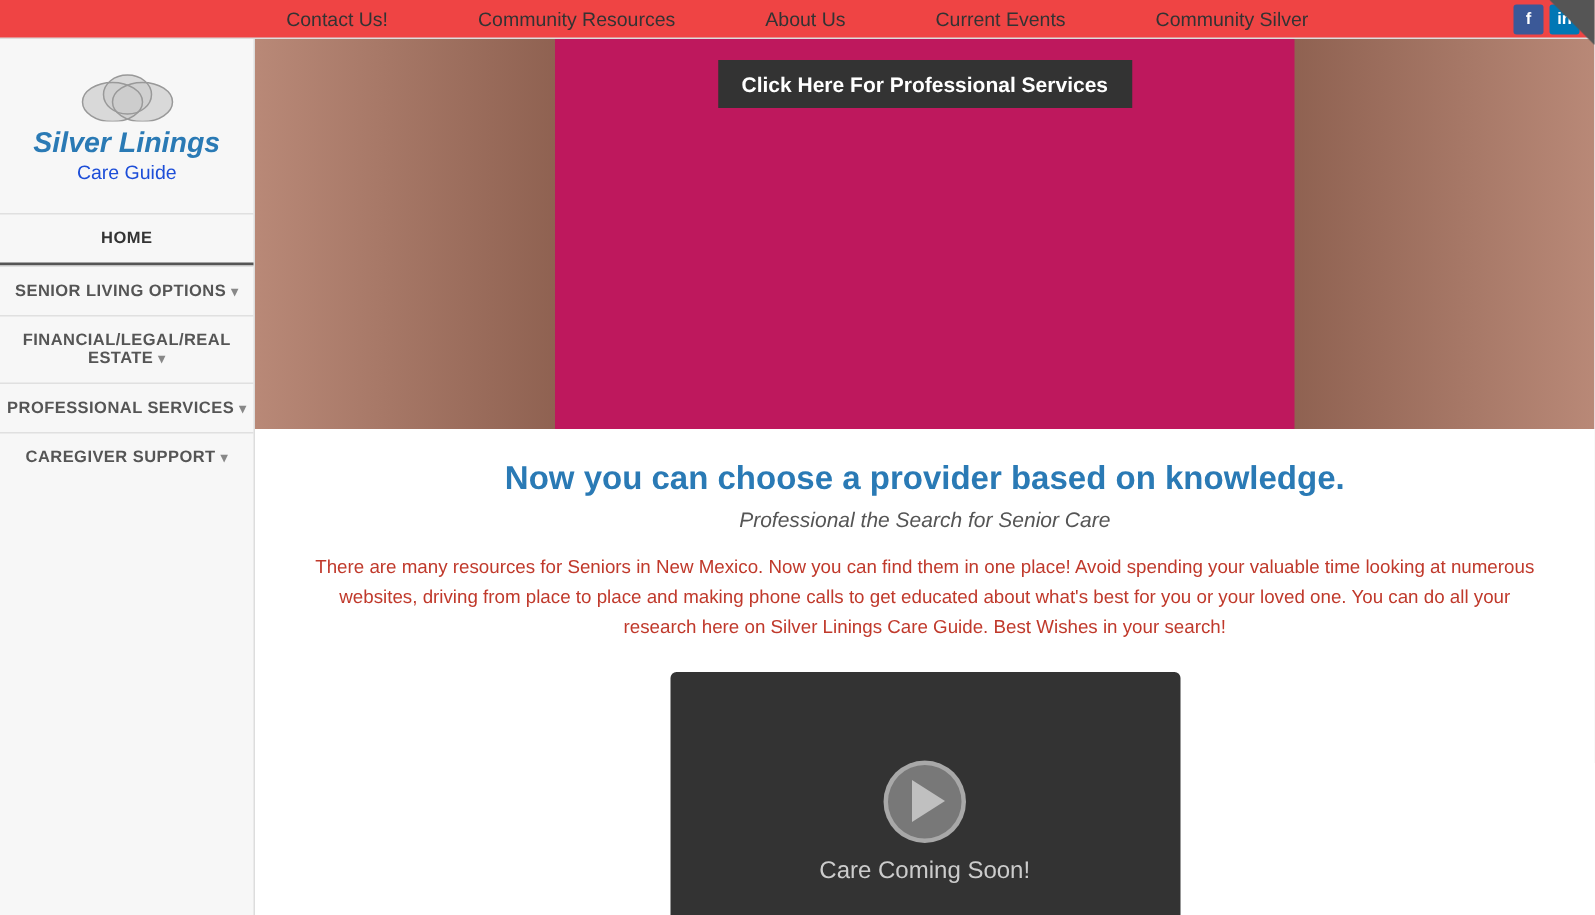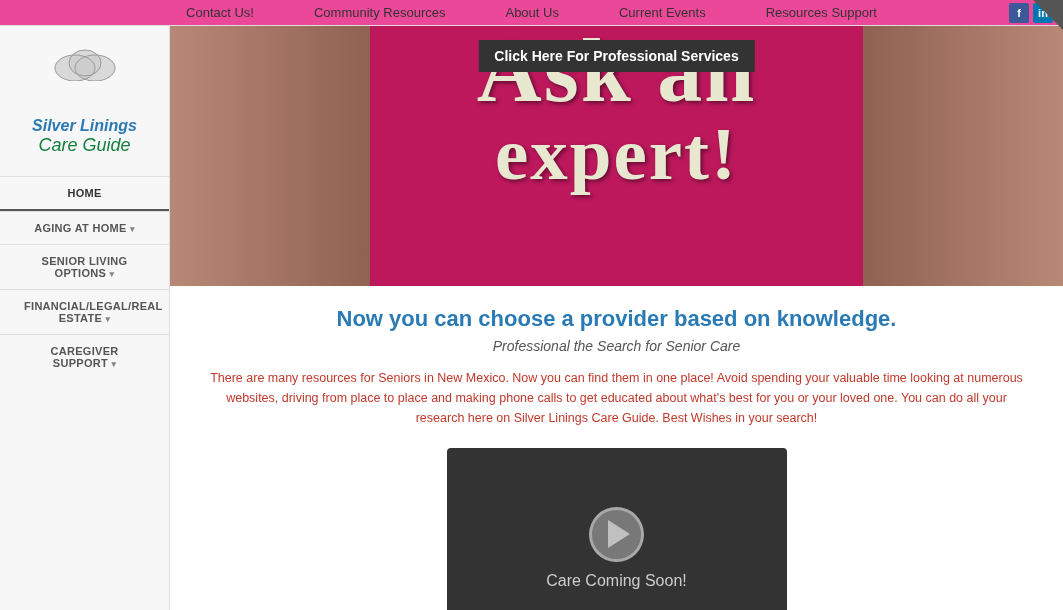--- a/index.html
+++ b/index.html
@@ -1,20 +1,20 @@
 <!DOCTYPE html>
 <html><head>
   <meta charset="utf-8">
   <style>
     * { margin: 0; padding: 0; box-sizing: border-box; }
     body { font-family: Arial, sans-serif; width: 1063px; min-height: 610px; background: #f0f0f0; overflow-x: hidden; }
 
     
     .top-nav {
-      background: #ec4899;
+      background: #ef4444;
       border-bottom: 1px solid #ddd;
       display: flex;
       align-items: center;
       justify-content: center;
       padding: 0 8px;
       height: 26px;
       position: relative;
     }
     .top-nav-links {
       display: flex;
@@ -61,42 +61,40 @@
       min-width: 170px;
       background: #f7f7f7;
       border-right: 1px solid #ddd;
       padding-top: 10px;
     }
     .logo-area {
       text-align: center;
       padding: 10px 10px 20px 10px;
     }
     .logo-text-primary {
-      font-size: 16px;
+      font-size: 19px;
       font-weight: bold;
       color: #2a7ab5;
       line-height: 1.1;
       font-style: italic;
-      margin-top: 32px;
     }
     .logo-text-sub {
-      font-size: 18px;
-      color: #15803d;
-      font-style: italic;
+      font-size: 13px;
+      color: #1d4ed8;
     }
 
     .sidebar-nav {
       list-style: none;
     }
     .sidebar-nav li {
       border-top: 1px solid #e0e0e0;
     }
     .sidebar-nav li a {
       display: block;
-      padding: 10px 24px;
+      padding: 10px 0;
       text-align: center;
       font-size: 11px;
       font-weight: bold;
       color: #555;
       text-decoration: none;
       text-transform: uppercase;
       letter-spacing: 0.3px;
       cursor: pointer;
     }
     .sidebar-nav li.active a {
@@ -262,21 +260,21 @@
   </style>
 </head>
 <body>
 
 <div class="top-nav">
   <div class="top-nav-links">
     <a>Contact Us!</a>
     <a>Community Resources</a>
     <a>About Us</a>
     <a>Current Events</a>
-    <a>Resources Support</a>
+    <a>Community Silver</a>
   </div>
   <div class="top-nav-social">
     <div class="social-icon">f</div>
     <div class="social-icon linkedin">in</div>
   </div>
 </div>
 
 <div class="main-layout">
 
   <div class="sidebar">
@@ -291,43 +289,39 @@
         <ellipse cx="35" cy="17" rx="16" ry="13" fill="none" stroke="#999" stroke-width="1"></ellipse>
       </svg>
       <div class="logo-text-primary">Silver Linings</div>
       <div class="logo-text-sub">Care Guide</div>
     </div>
     <ul class="sidebar-nav">
       <li class="active">
         <a>HOME</a>
       </li>
       <li>
-        <a><span>AGING AT HOME</span> <span class="arrow">▾</span></a>
-      </li>
-      <li>
         <a><span>SENIOR LIVING OPTIONS</span> <span class="arrow">▾</span></a>
       </li>
       <li>
         <a><span>FINANCIAL/LEGAL/REAL ESTATE</span> <span class="arrow">▾</span></a>
+      </li>
+      <li>
+        <a><span>PROFESSIONAL SERVICES</span> <span class="arrow">▾</span></a>
       </li>
       <li>
         <a><span>CAREGIVER SUPPORT</span> <span class="arrow">▾</span></a>
       </li>
     </ul>
   </div>
 
   <div class="content-area">
 
     <div class="hero">
       <button class="pro-services-btn">Click Here For Professional Services</button>
       <div class="hero-hands-left"></div>
-      <div class="hero-chalkboard">
-        <div class="ask">Ask an</div>
-        <div class="expert">expert!</div>
-      </div>
       <div class="hero-hands-right"></div>
     </div>
 
     <div class="main-content">
       <div class="main-headline">Now you can choose a provider based on knowledge.</div>
       <div class="main-subheadline">Professional the Search for Senior Care</div>
       <div class="main-description">There are many resources for Seniors in New Mexico.  Now you can find them in one place! Avoid spending your valuable time looking at numerous websites, driving from place to place and making phone calls to get educated about what's best for you or  your loved one.  You can do all your research here on Silver Linings Care Guide.  Best Wishes in your search!</div>
 
       <div class="video-container">
         <div class="play-button">

